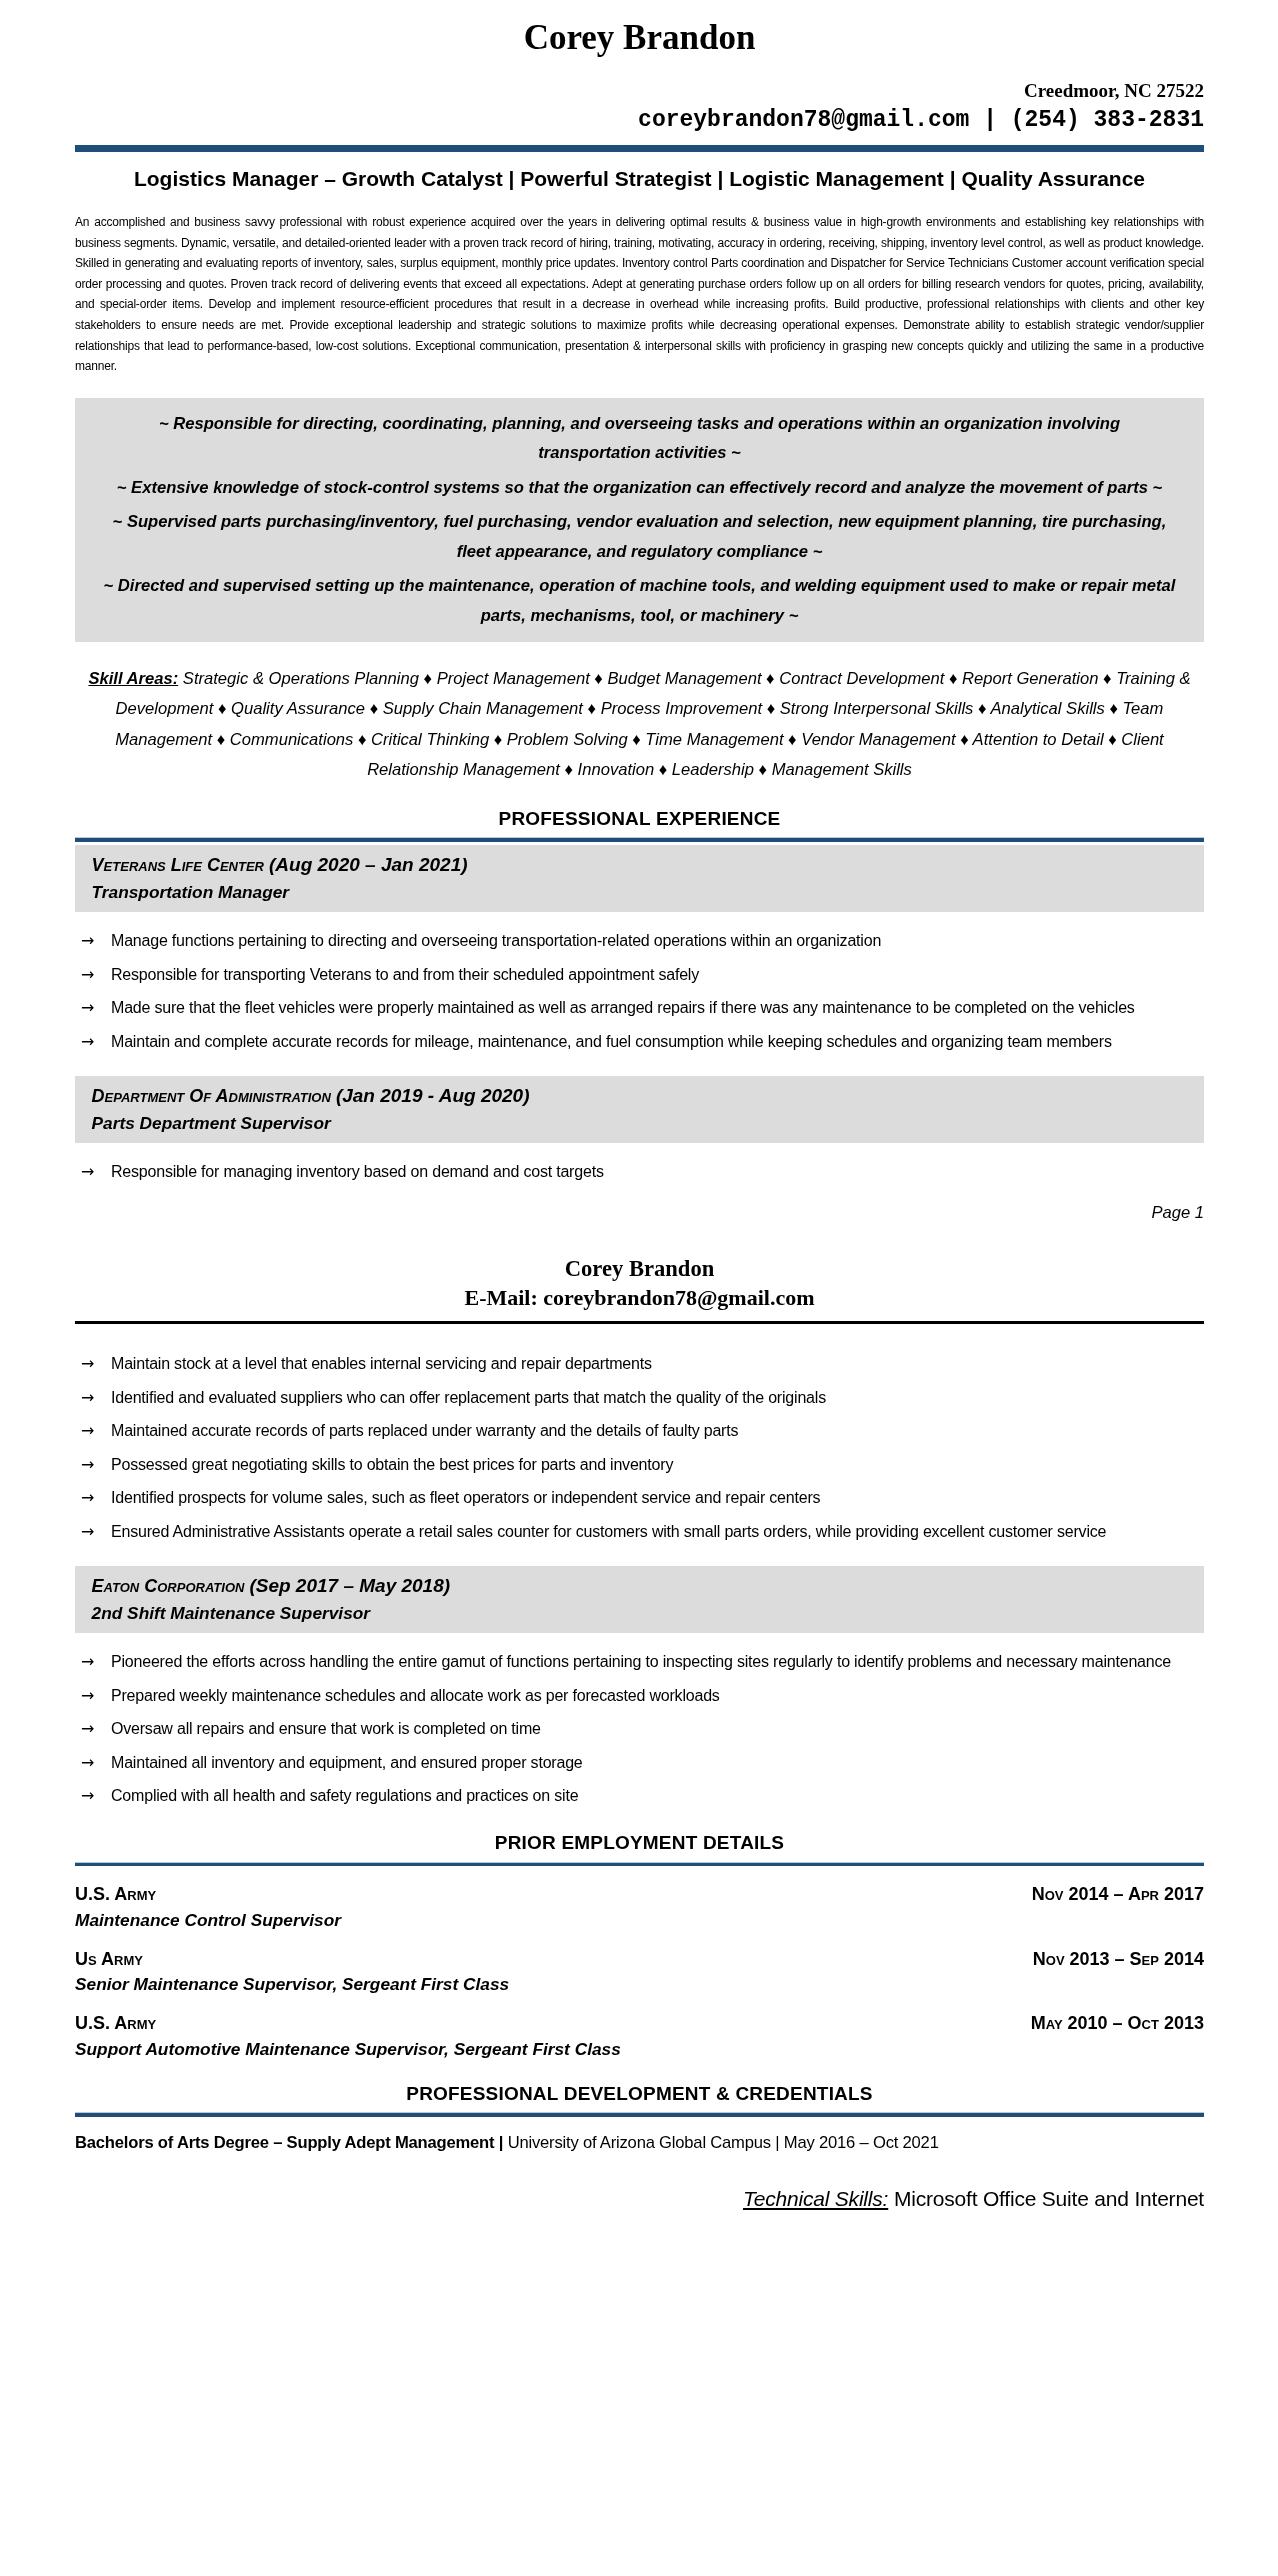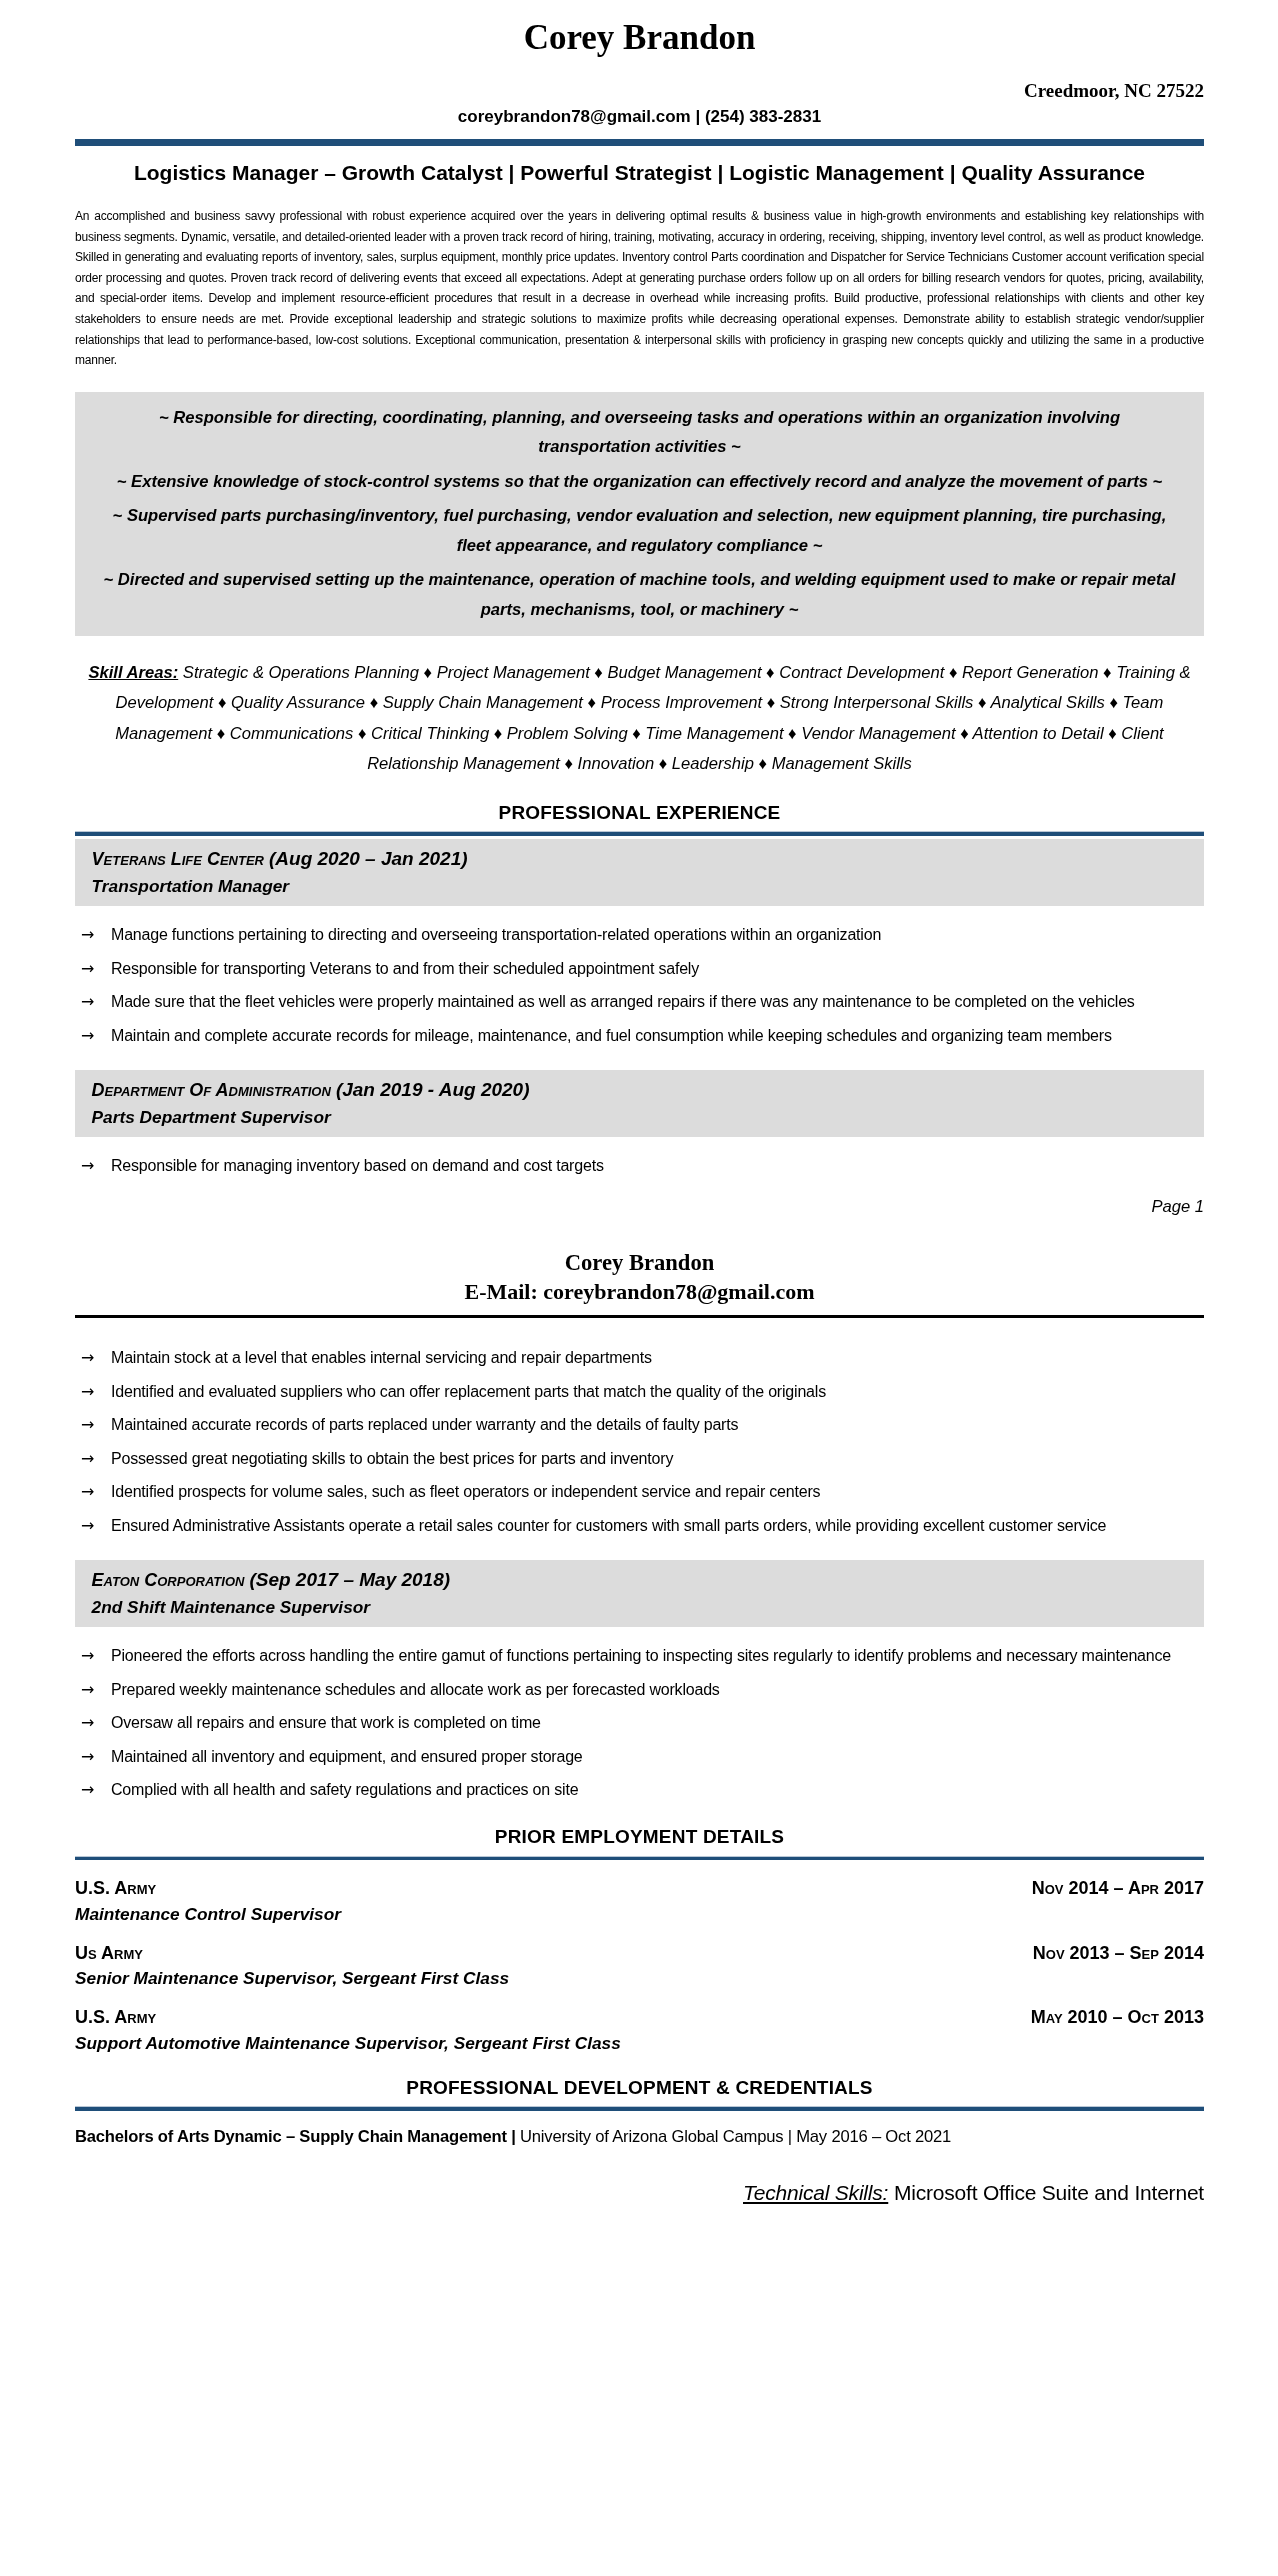--- a/index.html
+++ b/index.html
@@ -27,24 +27,24 @@
     line-height:1.15;
   }
   .loc{
     font-family:"Liberation Serif", serif;
     font-weight:bold;
     font-size:19px;
     text-align:right;
     margin-top:22px;
   }
   .contact{
-    font-family:Liberation Sans, sans-serif;
-    font-weight:bold;
-    font-size:17px;
-    text-align:center;
+    font-family:Liberation Mono, monospace;
+    font-weight:bold;
+    font-size:23px;
+    text-align:right;
     margin-top:4.5px;
   }
   .rule-navy-thick{
     height:6.8px;
     background:var(--navy);
     margin-top:12px;
   }
   .headline{
     font-weight:bold;
     font-size:21px;
@@ -365,21 +365,21 @@
       <span>U.S. Army</span>
       <span>May 2010 – Oct 2013</span>
     </div>
     <div class="prior-title">Support Automotive Maintenance Supervisor, Sergeant First Class</div>
   </div>
 
   <div class="section-heading">PROFESSIONAL DEVELOPMENT &amp; CREDENTIALS</div>
   <div class="rule-navy"></div>
 
   <div class="degree">
-    <span class="bold-part">Bachelors of Arts Dynamic – Supply Chain Management |</span>
+    <span class="bold-part">Bachelors of Arts Degree – Supply Adept Management |</span>
     <span>University of Arizona Global Campus | May 2016 – Oct 2021</span>
   </div>
 
   <div class="tech">
     <span class="label">Technical Skills:</span>
     <span>Microsoft Office Suite and Internet</span>
   </div>
 
 </div>
 

